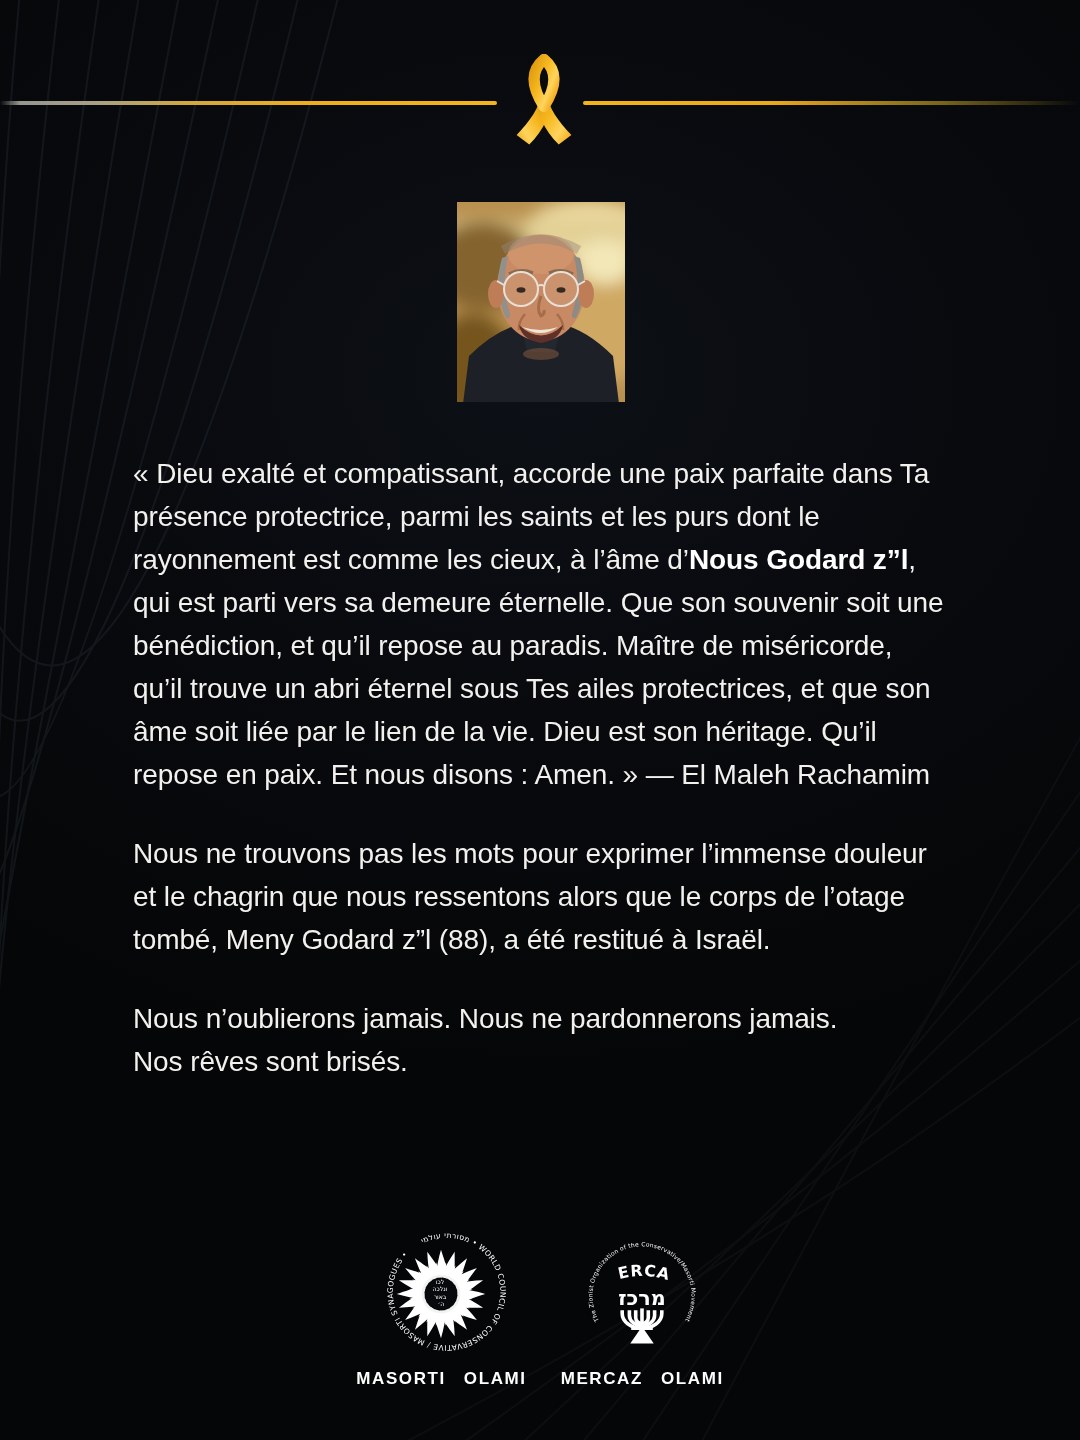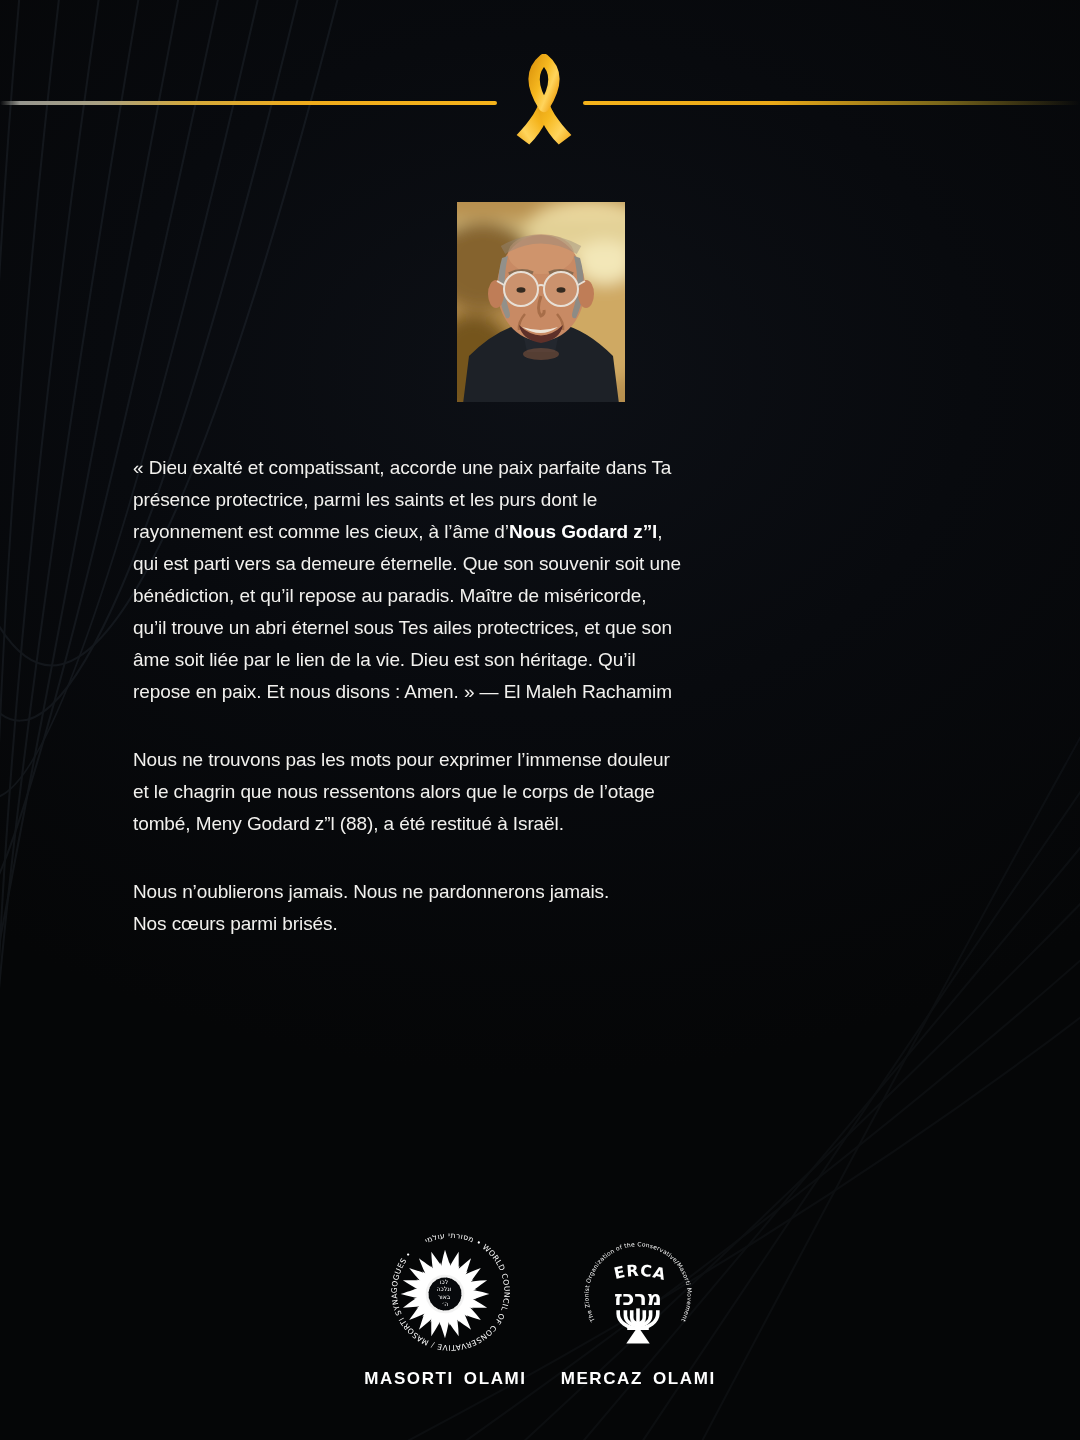--- a/index.html
+++ b/index.html
@@ -15,33 +15,33 @@
     background:linear-gradient(90deg, rgba(150,150,145,0) 0%, #96968f 4%, #a9a184 20%, #d3a93c 38%, #f0ac1c 62%, #f5b31b 100%);
   }
   .divider.right{
     left:583px;width:497px;
     background:linear-gradient(90deg, #f5b31b 0%, #eaa918 38%, #79661a 72%, rgba(25,22,8,0) 100%);
   }
   .ribbon{position:absolute;left:512px;top:54px;width:64px;height:100px;}
   .photo{position:absolute;left:457px;top:202px;width:168px;height:200px;overflow:hidden;}
   .text-block{position:absolute;left:133px;top:452px;width:840px;color:#f2f1ee;}
   .text-block p{
-    margin:0 0 36px 0;font-size:19px;line-height:32px;font-weight:400;
+    margin:0 0 36px 0;font-size:28px;line-height:43px;font-weight:400;
     white-space:pre-line;letter-spacing:-0.1px;
   }
   .text-block p:last-child{margin-bottom:0;}
   .text-block strong{font-weight:700;color:#ffffff;}
   .logos{
     position:absolute;left:0;top:1228px;width:1080px;
     display:flex;justify-content:center;align-items:flex-end;gap:34px;
   }
   .logo{display:flex;flex-direction:column;align-items:center;}
   .logo-label{
     margin-top:9px;color:#ffffff;font-size:17px;letter-spacing:1.6px;
-    display:flex;gap:10px;white-space:nowrap;align-items:flex-end;
+    display:flex;gap:18px;white-space:nowrap;align-items:flex-end;
   }
   .logo-label .b{font-weight:700;}
   .logo-label .r{font-weight:700;}
   svg text{font-family:"DejaVu Sans",sans-serif;}
 </style>
 </head>
 <body>
 
 <div class="canvas">
 
@@ -148,21 +148,21 @@
 rayonnement est comme les cieux, à l’âme d’</span><strong>Nous Godard z”l</strong><span>,
 qui est parti vers sa demeure éternelle. Que son souvenir soit une
 bénédiction, et qu’il repose au paradis. Maître de miséricorde,
 qu’il trouve un abri éternel sous Tes ailes protectrices, et que son
 âme soit liée par le lien de la vie. Dieu est son héritage. Qu’il
 repose en paix. Et nous disons : Amen. » — El Maleh Rachamim</span></p>
     <p>Nous ne trouvons pas les mots pour exprimer l’immense douleur
 et le chagrin que nous ressentons alors que le corps de l’otage
 tombé, Meny Godard z”l (88), a été restitué à Israël.</p>
     <p>Nous n’oublierons jamais. Nous ne pardonnerons jamais.
-Nos cœurs parmi brisés.</p>
+Nos rêves sont brisés.</p>
   </div>
 
   <div class="logos">
 
     <div class="logo">
       <svg width="132" height="132" viewBox="0 0 140 140">
         <defs>
           <path id="ms-ring" d="M50.5,16.4 A57,57 0 1 1 50.4,16.45"></path>
           <path id="ms-spike" d="M70,23 C74,36 78,44 75,50 L64,49 C66,41 67,33 70,23 Z"></path>
           <path id="ms-spike2" d="M70,36 L74,53 L65,52 Z"></path>

